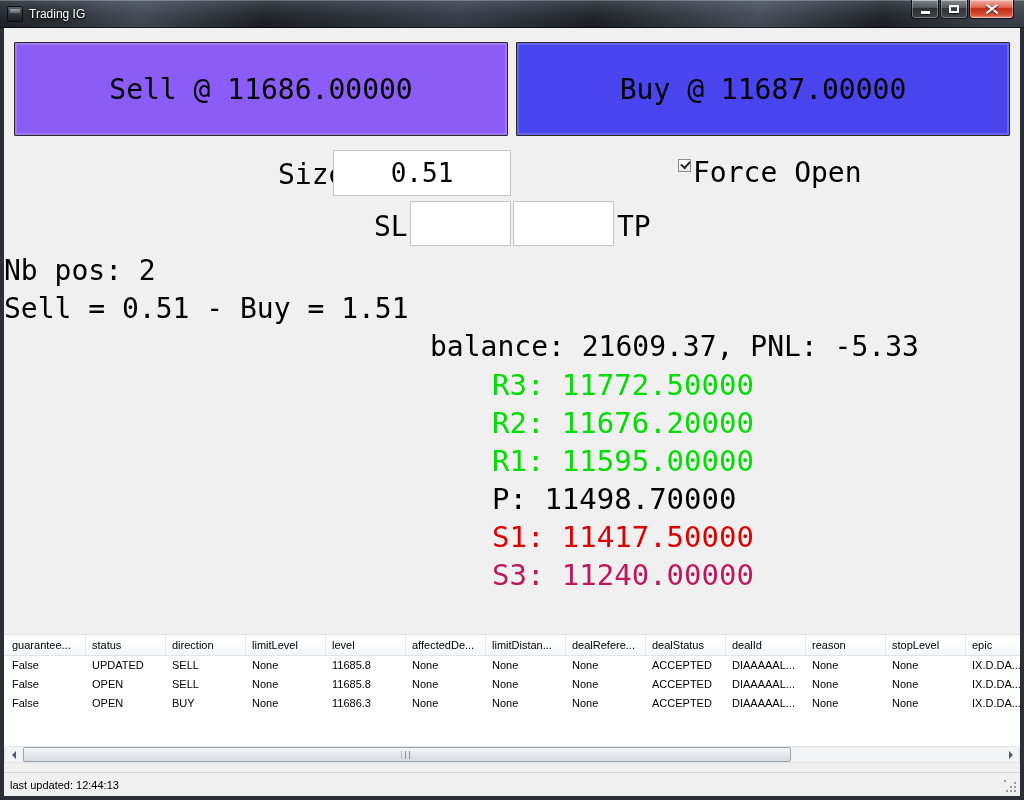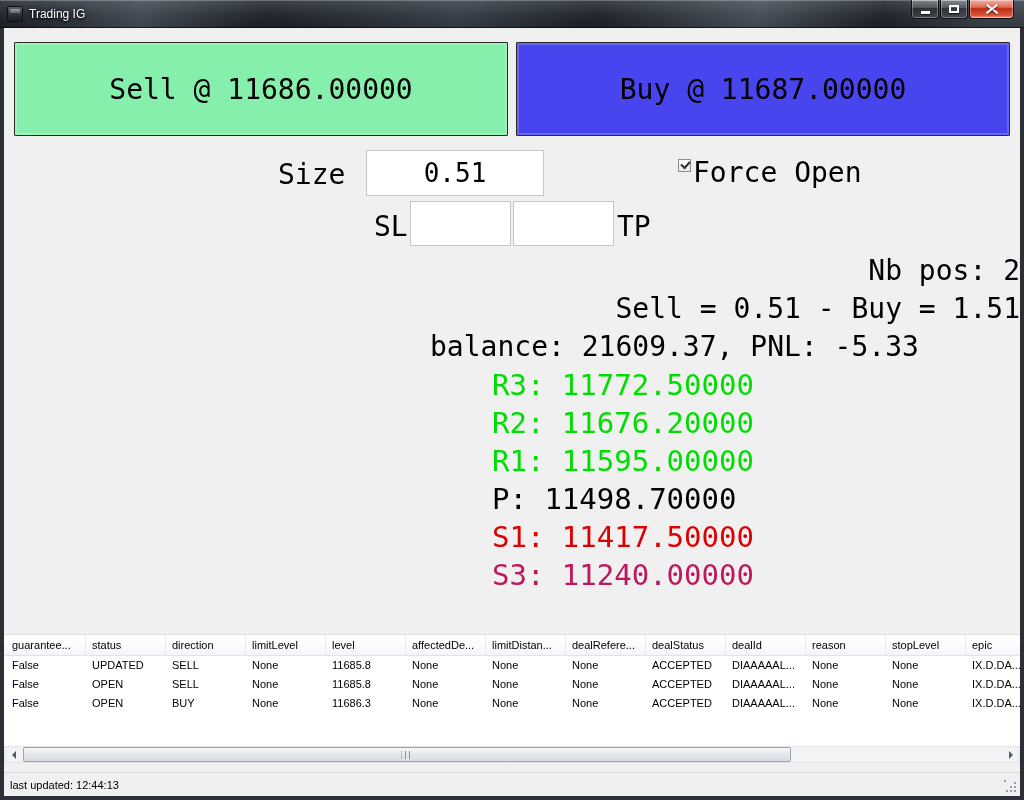--- a/index.html
+++ b/index.html
@@ -65,39 +65,39 @@
     display:flex; align-items:center; justify-content:center; cursor:pointer;
     box-shadow: inset 0 0 0 2px rgba(255,255,255,.18);
   }
 
   
   .mono-label { position:absolute; font-family:"DejaVu Sans Mono", monospace; font-size:28px; color:#000; white-space:nowrap; }
   .txt-input {
     position:absolute; background:#fff; border:1px solid #c6c6c6;
     font-family:"DejaVu Sans Mono", monospace; font-size:26px; color:#000; text-align:center; outline:none;
   }
-  #size-input { left:329px; top:122px; width:178px; height:46px;margin-left:33px; }
+  #size-input { left:329px; top:122px; width:178px; height:46px; }
   #sl-input   { left:406px; top:173px; width:101px; height:45px; }
   #tp-input   { left:509px; top:173px; width:101px; height:45px; }
 
   .force-open { position:absolute; left:674px; top:128px; display:flex; align-items:flex-start; }
   .checkbox {
     width:13px; height:13px; margin-top:3px; background:linear-gradient(#fefefe,#e8e8e8);
     border:1px solid #8e8e8e; position:relative; cursor:pointer;
   }
   .checkbox.checked::after {
     content:""; position:absolute; left:2px; top:1px; width:7px; height:4px;
     border-left:2px solid #2c2c2c; border-bottom:2px solid #2c2c2c; transform:rotate(-48deg);
   }
   .force-open .mono-label { position:static; margin-left:2px; }
 
   
   .info-block { position:absolute; left:0; right:0; top:224px; }
   .info-line {
-    height:38px; line-height:38px; text-align:right; color:#000;
+    height:38px; line-height:38px; text-align:left; color:#000;
     font-family:"DejaVu Sans Mono", monospace; font-size:28px; white-space:nowrap;
   }
   .balance-line { text-align:left; padding-left:426px; }
   .level-line   { text-align:left; padding-left:488px; font-size:29px; }
 
   
   .table-area {
     position:absolute; left:0; right:0; top:606px; height:112px;
     background:#fff; border-top:1px solid #e0e0e0; overflow:hidden;
   }
@@ -161,21 +161,21 @@
       </div>
       <div class="cap-btn close">
         <span class="glyph-close"></span>
       </div>
     </div>
   </div>
 
   <div class="content">
 
     <div class="trade-row">
-      <button class="trade-btn" id="sell-btn" style="background: #86efac;">Sell @ 11686.00000</button>
+      <button class="trade-btn" id="sell-btn" style="background: #8b5cf6;">Sell @ 11686.00000</button>
       <button class="trade-btn" id="buy-btn" style="background: rgb(72, 69, 238);">Buy @ 11687.00000</button>
     </div>
 
     <span class="mono-label" style="left:258px; top:130px;margin-left:16px;">Size</span>
     <input class="txt-input" id="size-input" value="0.51" style="">
 
     <div class="force-open">
       <span class="checkbox checked" id="force-open-cb"></span>
       <span class="mono-label">Force Open</span>
     </div>

